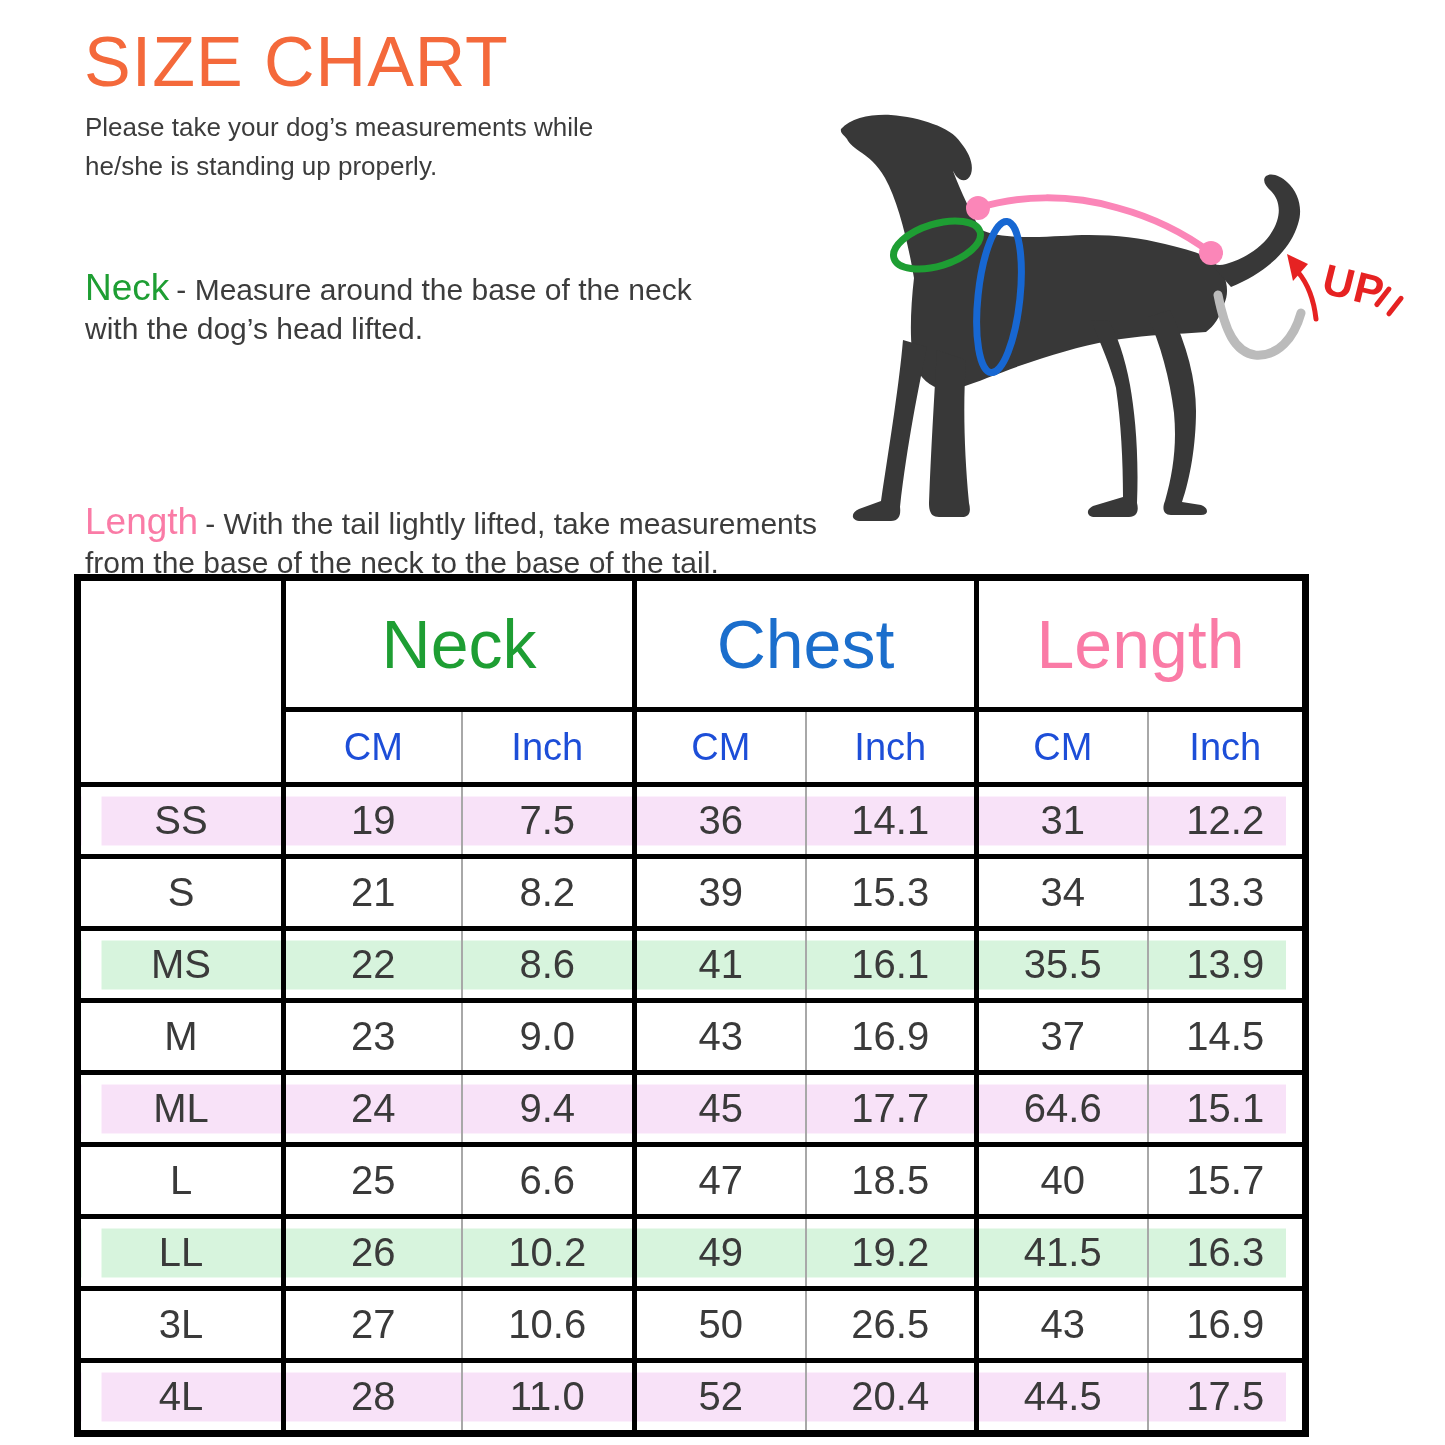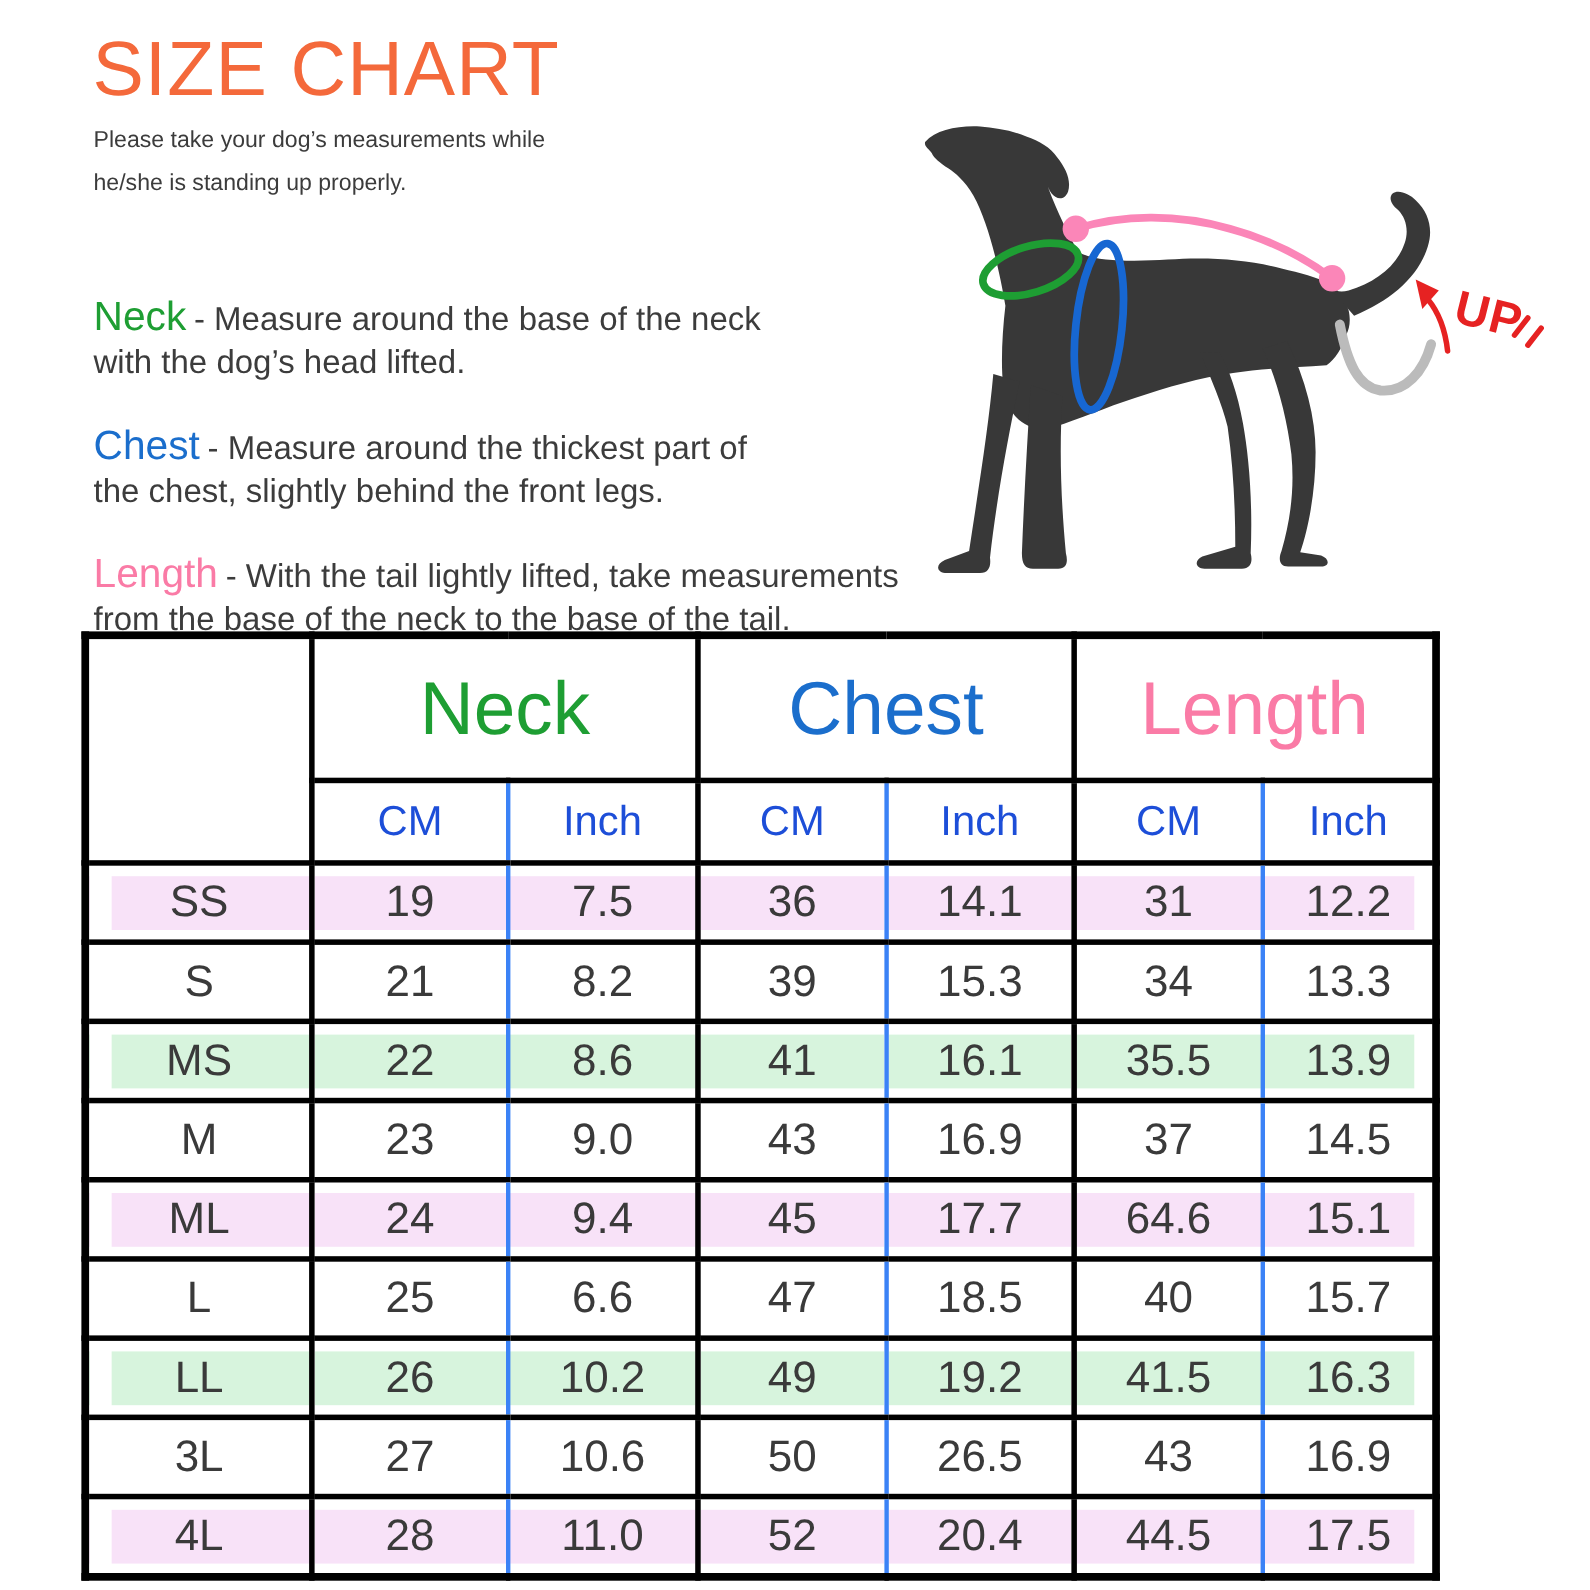--- a/index.html
+++ b/index.html
@@ -5,21 +5,21 @@
   html,body { margin:0; padding:0; background:#fff; }
   .canvas {
     position:relative; width:1445px; height:1445px; background:#fff; overflow:hidden;
     font-family:"Liberation Sans","DejaVu Sans",sans-serif; color:#3c3c3c;border-radius:29px;
   }
   .page-title {
     position:absolute; left:84px; top:22px; font-size:70px; font-weight:400;
     letter-spacing:1px; white-space:nowrap;
   }
   .intro {
-    position:absolute; left:85px; top:108px; font-size:21px; line-height:39px; color:#3c3c3c;
+    position:absolute; left:85px; top:108px; font-size:26px; line-height:39px; color:#3c3c3c;
   }
   .desc-block {
     position:absolute; left:85px; font-size:30px; line-height:39px; color:#3c3c3c; white-space:nowrap;margin-top:46px;
   }
   .desc-block .lead { font-size:37px; margin-right:7px; }
   .desc-neck   { top:222px; }
   .desc-chest  { top:339px; }
   .desc-length { top:456px; }
   .dog-svg { position:absolute; left:835px; top:105px; width:580px; height:430px; overflow:visible; }
   .up-text { font-size:43px; font-weight:bold; letter-spacing:1px; }
@@ -30,43 +30,39 @@
   }
   .size-table td, .size-table th {
     border:5px solid #000; text-align:center; vertical-align:middle;
     padding:0; overflow:hidden;
   }
   .size-table .group-header { height:126px; font-size:68px; font-weight:400; }
   .size-table .unit-row th  { height:70px; font-size:38px; font-weight:400; color:#1d4ed8; }
   .size-table tbody td { height:67px; font-size:40px; color:#3a3a3a; }
   .size-table .size-cell { font-size:40px; }
   .size-table .cm   { border-right:2px solid #a8a8a8; }
-  .size-table .inch { border-left:4px solid #3b82f6; }
+  .size-table .inch { border-left:2px solid #3b82f6; }
 </style>
 </head>
 <body>
 
 <div class="canvas">
 
   <div class="page-title" style="color: rgb(244, 105, 59);">SIZE CHART</div>
 
   <div class="intro">
     <span>Please take your dog’s measurements while</span><br>
     <span>he/she is standing up properly.</span>
   </div>
 
   <div class="desc-block desc-neck">
     <span class="lead" style="color: rgb(30, 158, 51);">Neck</span><span>- Measure around the base of the neck</span><br>
     <span>with the dog’s head lifted.</span>
   </div>
 
-  <div class="desc-block desc-chest">
-    <span class="lead" style="color: rgb(27, 110, 204);">Chest</span><span>- Measure around the thickest part of</span><br>
-    <span>the chest, slightly behind the front legs.</span>
-  </div>
 
   <div class="desc-block desc-length">
     <span class="lead" style="color: rgb(250, 123, 166);">Length</span><span>- With the tail lightly lifted, take measurements</span><br>
     <span>from the base of the neck to the base of the tail.</span>
   </div>
 
   <svg class="dog-svg" viewBox="0 0 580 430">
 
     <path d="M 6,24 C 16,13 36,9 56,10 C 70,11 86,14 98,19 C 110,23 120,29 126,38
              C 134,48 139,59 136,69 C 133,77 126,77 121,71 C 119,68 117,64 116,60

